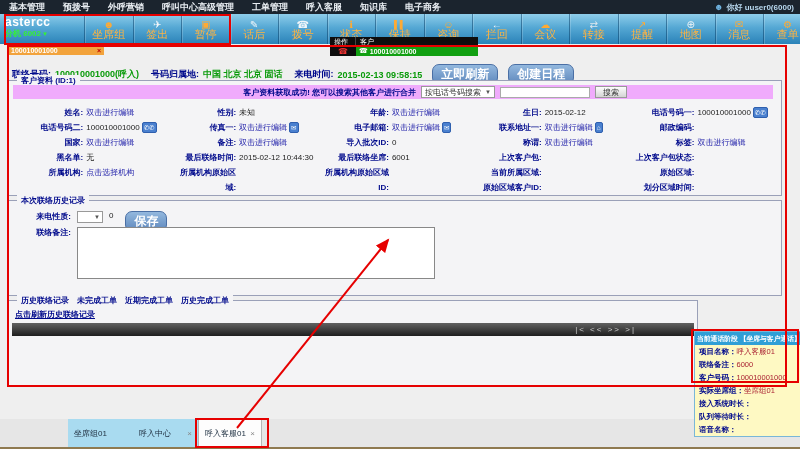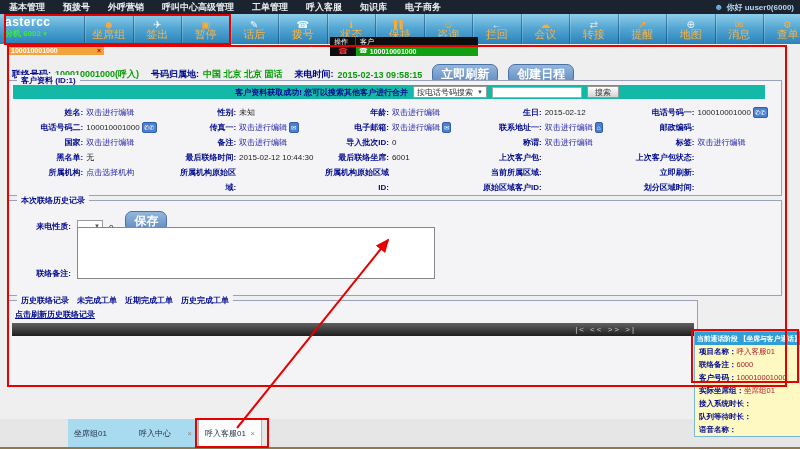--- a/index.html
+++ b/index.html
@@ -34,36 +34,36 @@
            font-size:7px;font-weight:bold;display:flex;align-items:center;justify-content:space-between;padding:0 3px}
   .calltab .x{color:#b00;cursor:pointer}
   .chead{position:absolute;left:12px;top:20px;display:flex;align-items:center;gap:4px;font-size:9px;white-space:nowrap}
   .lb{color:#000a8c;font-weight:bold}
   .gv{color:#0a9b0a;font-weight:bold}
   .pill{background:linear-gradient(#93b8de,#5e87bc);color:#fff;border:1px solid #4a6fa5;border-radius:7px;
         font-size:12px;padding:1px 8px;font-weight:bold;margin-left:6px;cursor:pointer}
   .fs{position:absolute;border:1px solid #9aa0b8;background:#f4f4f6}
   .fs .legend{position:absolute;top:-6px;left:8px;background:#f4f4f6;padding:0 4px;font-size:8px;font-weight:bold;color:#000a8c;display:flex;gap:8px;white-space:nowrap}
   .fs-customer{left:8px;top:36px;width:774px;height:116px}
-  .ybar{position:absolute;left:4px;right:16px;top:4px;height:14px;background:#14b8a6;display:flex;align-items:center;
+  .ybar{position:absolute;left:4px;right:8px;top:4px;height:14px;background:#f0abfc;display:flex;align-items:center;
         justify-content:flex-end;gap:5px;font-size:8px;padding-right:146px}
   .notice{color:#000a8c;font-weight:bold}
   .selbox{background:#fff;border:1px solid #999;font-size:8px;height:12px;display:flex;align-items:center;padding:0 3px;gap:4px;color:#333;cursor:pointer}
   .selbox .chev{font-size:6px;color:#555}
   .inp{width:90px;height:11px;border:1px solid #aaa;background:#fff}
   .btn-grey{background:linear-gradient(#fdfdfd,#d4d4d4);border:1px solid #999;font-size:8px;padding:0 7px;height:12px;color:#333;cursor:pointer}
   .cgrid{position:absolute;left:4px;right:4px;top:24px;display:grid;grid-template-columns:repeat(5,1fr);grid-auto-rows:15px;align-items:center}
   .cell{display:flex;align-items:center;font-size:8px;min-width:0;white-space:nowrap;overflow:hidden}
   .cell .clb{flex:0 0 46%;text-align:right;margin-right:3px;color:#000a8c;font-weight:bold}
   .val.v-edit{color:#2222aa;cursor:pointer}
   .val.v-plain{color:#222}
   .chip{background:#4a80cf;border:1px solid #2f5fae;color:#fff;border-radius:2px;font-size:6.5px;padding:0 1px;margin-left:2px;line-height:9px}
   .chip:empty{display:none}
   .fs-session{left:8px;top:156px;width:774px;height:96px}
-  .srow{position:absolute;left:4px;display:flex;align-items:flex-end;gap:6px;font-size:8px}
+  .srow{position:absolute;left:4px;display:flex;align-items:flex-start;gap:6px;font-size:8px}
   .srow .slb{width:58px;text-align:right;color:#000a8c;font-weight:bold}
   .mini-sel{width:26px;height:12px;background:#fff;border:1px solid #999;display:flex;align-items:center;justify-content:flex-end;padding-right:2px;font-size:6px;color:#555;cursor:pointer}
   .note-ta{width:358px;height:52px;border:1px solid #888;background:#fff;resize:none;font-size:8px}
   .fs-history{left:8px;top:256px;width:690px;height:86px}
   .hlink{position:absolute;left:6px;top:8px;font-size:8px;font-weight:bold;color:#000a8c;text-decoration:underline;cursor:pointer}
   .htable{position:absolute;left:3px;right:3px;top:22px}
   .hhead{display:flex;background:#ededf2;border-top:1px solid #c8c8d0;height:13px;align-items:center;font-size:8px;font-weight:bold;color:#000a8c}
   .hcol{padding-left:4px;overflow:hidden;white-space:nowrap}
   .pagerbar{height:13px;background:linear-gradient(#616161,#1e1e1e);display:flex;justify-content:flex-end;align-items:center;color:#ccc;font-size:8px;padding-right:58px;letter-spacing:2px}
   
@@ -375,21 +375,21 @@
 
         </div>
 
         <div class="cell">
           <span class="clb">当前所属区域:</span>
           <span class="val v-plain"></span>
 
         </div>
 
         <div class="cell">
-          <span class="clb">立即刷新:</span>
+          <span class="clb">原始区域:</span>
           <span class="val v-plain"></span>
 
         </div>
 
         <div class="cell">
           <span class="clb"></span>
           <span class="val v-plain"></span>
 
         </div>
 

